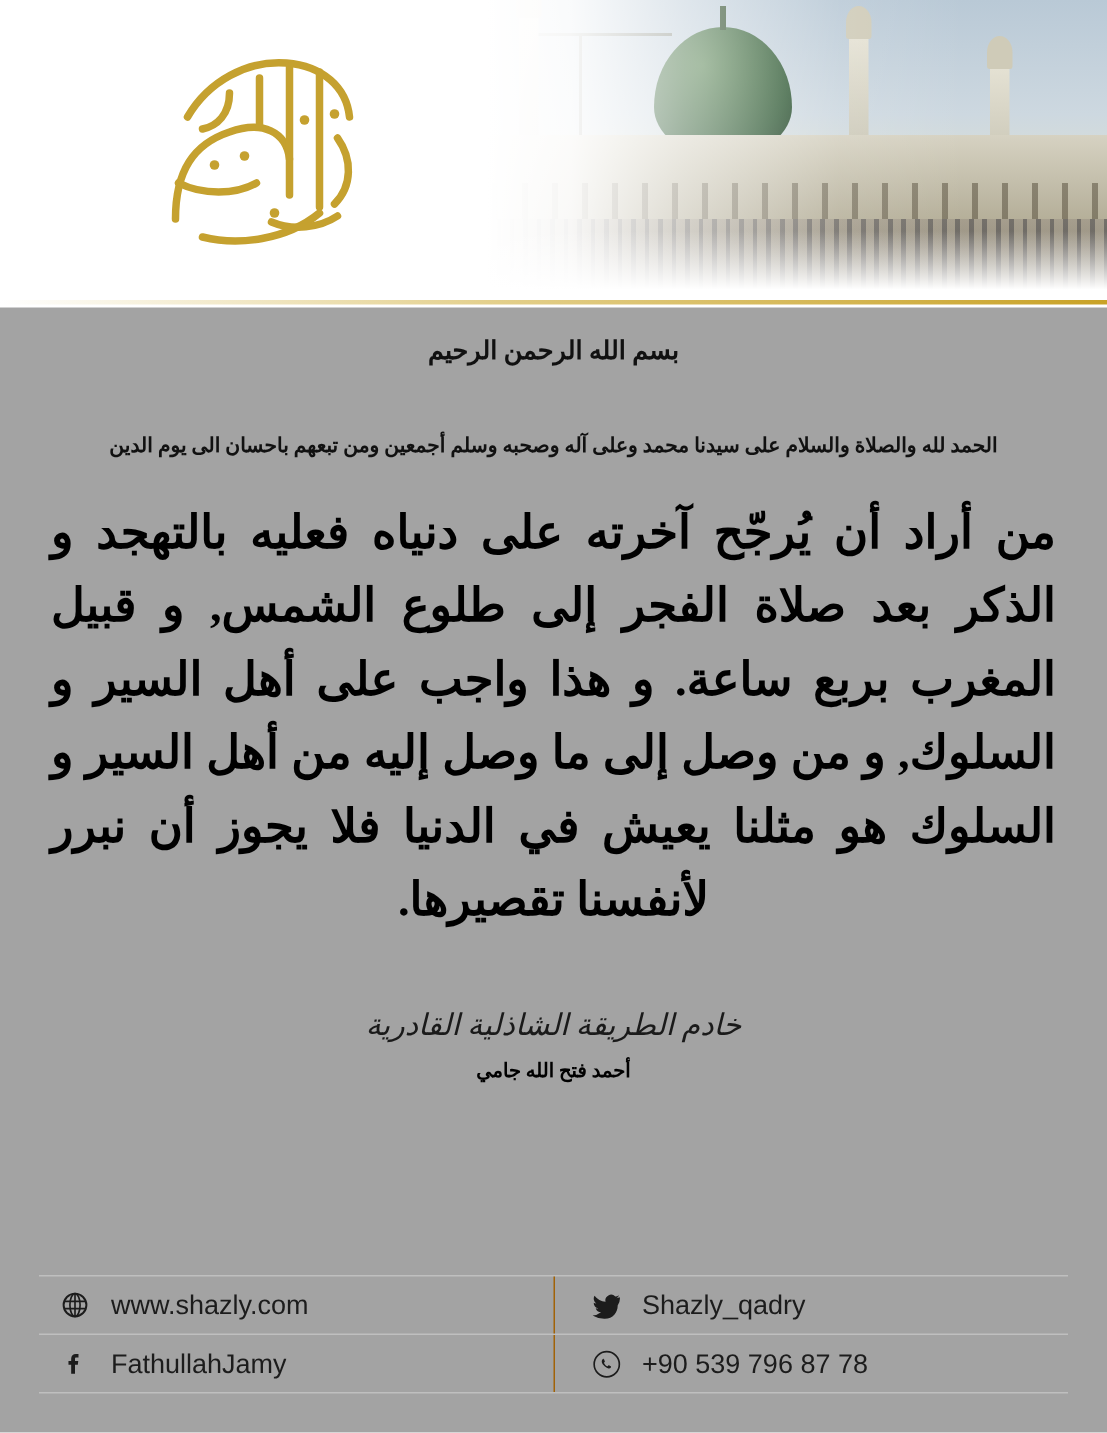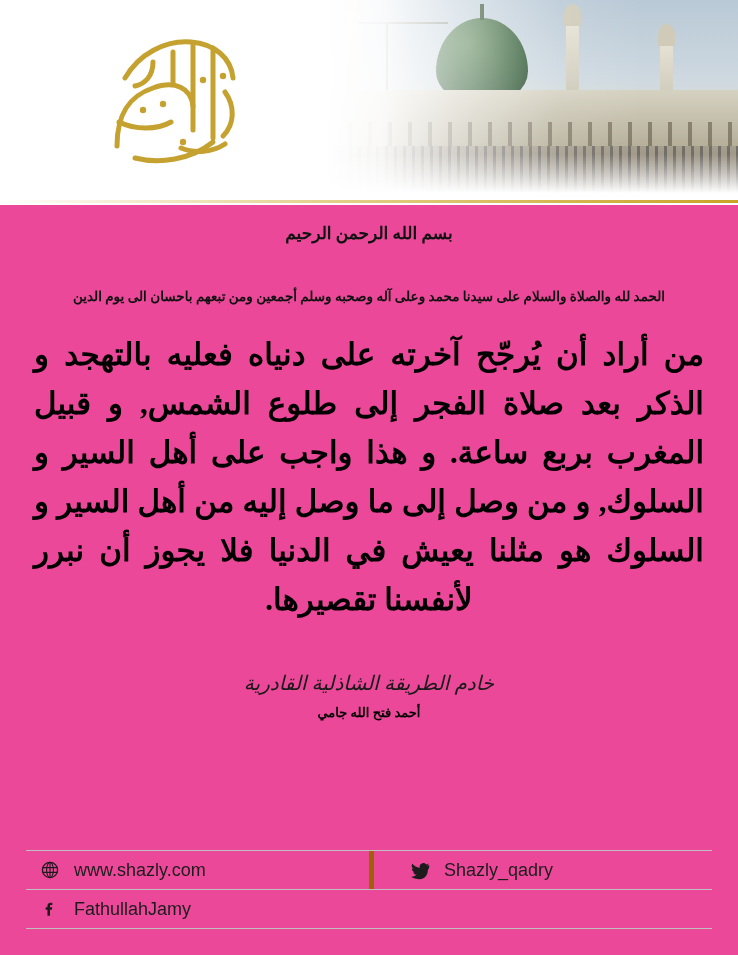--- a/index.html
+++ b/index.html
@@ -9,21 +9,21 @@
     height: 955px;
     background: #ffffff;
     font-family: "Liberation Sans", sans-serif;
     overflow: hidden;
   }
 
   .page {
     position: relative;
     width: 738px;
     height: 955px;
-    background: #ec4899;
+    background: #a3a3a3;
   }
 
   
   .header {
     position: relative;
     width: 738px;
     height: 205px;
     overflow: hidden;
     background: #ffffff;
   }
@@ -249,22 +249,22 @@
   }
   .f-cell {
     display: flex;
     align-items: center;
     gap: 14px;
     flex: 1 1 50%;
     padding: 0 6px 0 14px;
     min-width: 0;
   }
   .f-cell + .f-cell {
-    border-left: 5px solid #a16207;
-    padding-left: 36px;
+    border-left: 1px solid #a16207;
+    padding-left: 24px;
     align-items: center;
   }
   .f-icon {
     width: 20px;
     height: 20px;
     flex: 0 0 20px;
     display: flex;
     align-items: center;
     justify-content: center;
     color: #1c1c1c;
@@ -376,18 +376,27 @@
 
       <div class="f-cell">
         <span class="f-icon">
           <svg width="18" height="18" viewBox="0 0 24 24" aria-hidden="true">
             <path fill="#1c1c1c" d="M15.4 3.5h-2.6c-2.5 0-4.2 1.6-4.2 4.2v2.1H6.2v3.2h2.4V21h3.4v-8h2.5l.4-3.2h-2.9V7.9c0-.8.3-1.2 1.2-1.2h1.9V3.5z"></path>
           </svg>
         </span>
         <span class="f-text">FathullahJamy</span>
       </div>
 
+      <div class="f-cell">
+        <span class="f-icon">
+          <svg width="19" height="19" viewBox="0 0 24 24" aria-hidden="true">
+            <circle cx="12" cy="12" r="10.6" fill="none" stroke="#1c1c1c" stroke-width="1.4"></circle>
+            <path fill="#1c1c1c" d="M9.3 7.3c-.3 0-.6.1-.8.4-.3.4-.7 1-.7 1.9 0 1 .7 2.2 1.6 3.3 1 1.2 2.3 2.1 3.6 2.5.9.3 1.6.2 2.1-.2.3-.3.5-.8.5-1.1 0-.2 0-.3-.2-.4l-1.6-.8c-.2-.1-.3 0-.5.1l-.5.6c-.1.2-.3.2-.5.1-.6-.3-1.2-.7-1.7-1.3-.4-.5-.7-1-.9-1.4-.1-.2 0-.3.1-.4l.5-.5c.1-.2.2-.3.1-.5l-.6-1.6c-.1-.2-.2-.3-.4-.3z"></path>
+          </svg>
+        </span>
+        <span class="f-text">+90 539 796 87 78</span>
+      </div>
     </div>
 
     <div class="f-rule"></div>
   </div>
 
 </div>
 
 </body></html>

